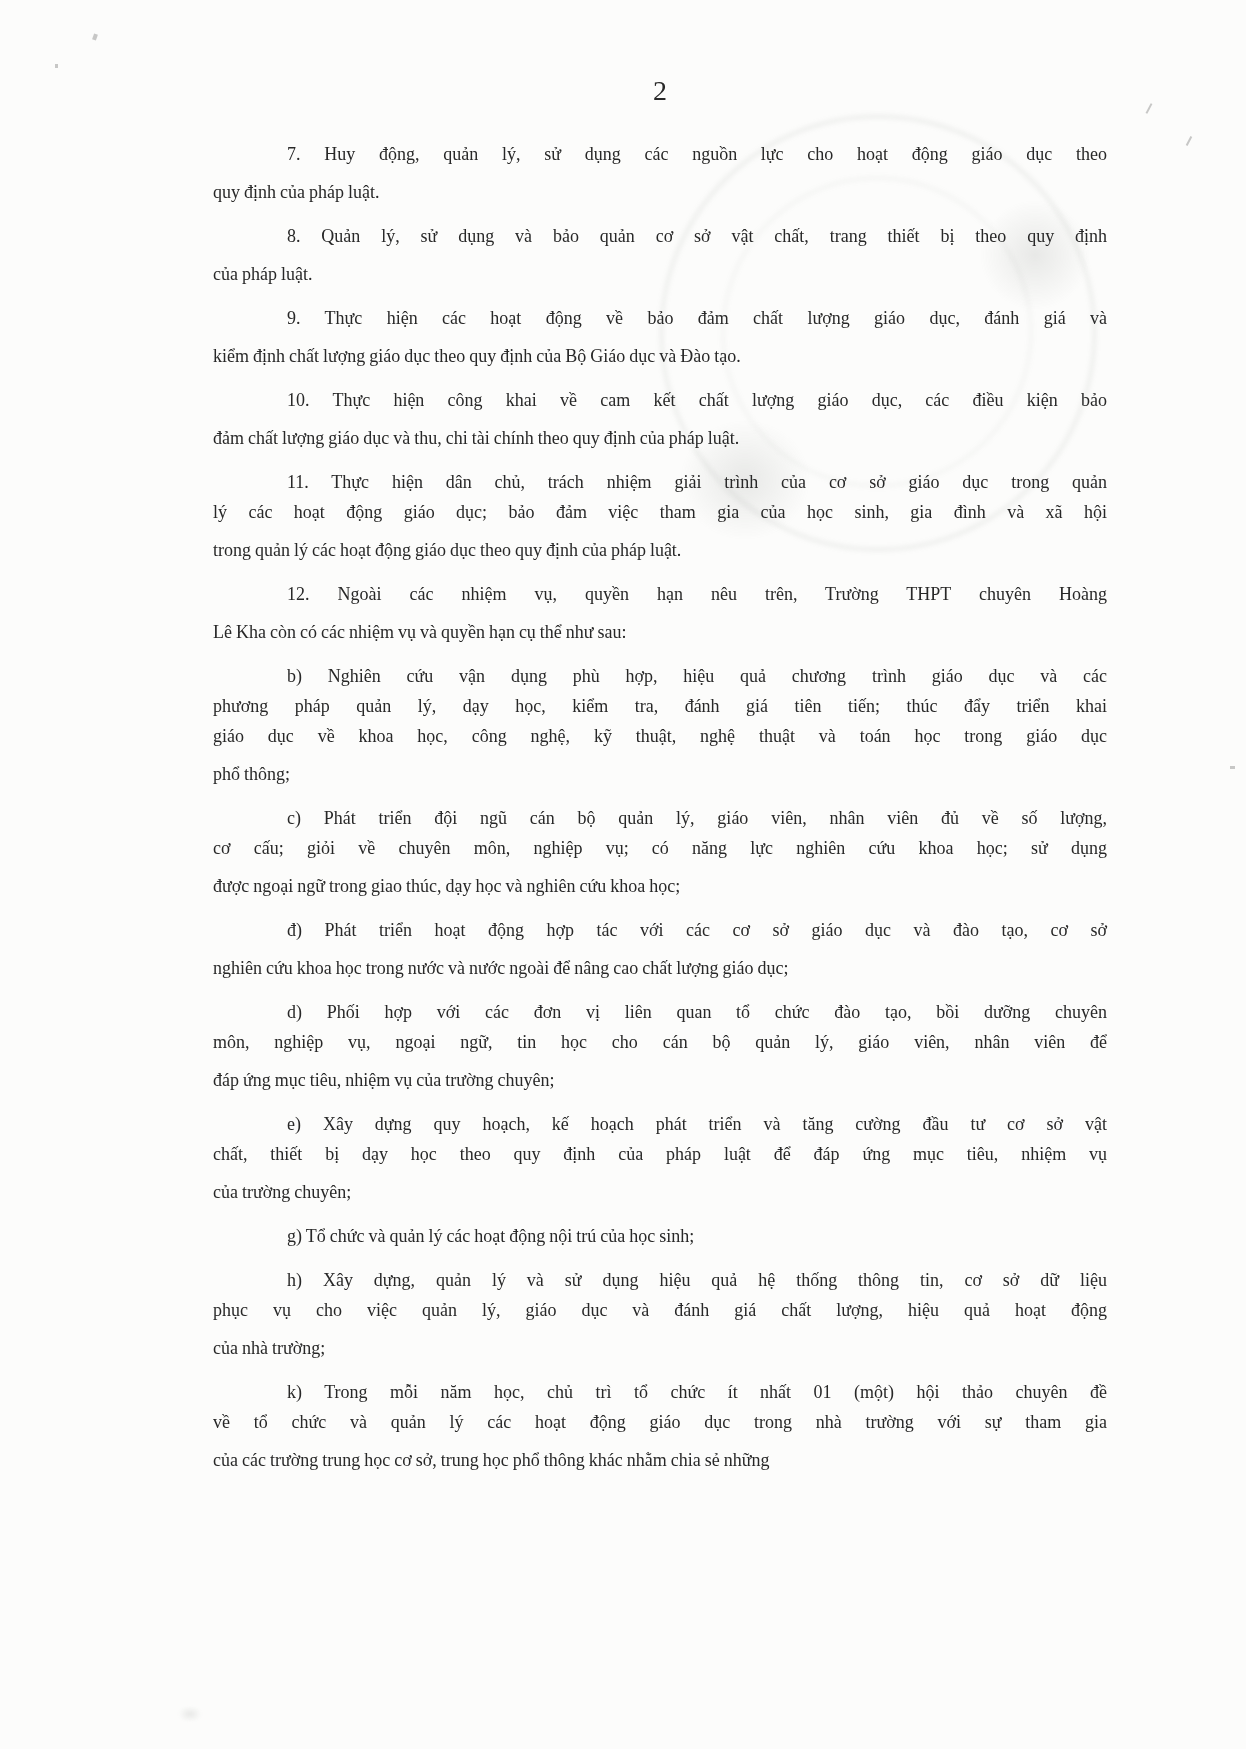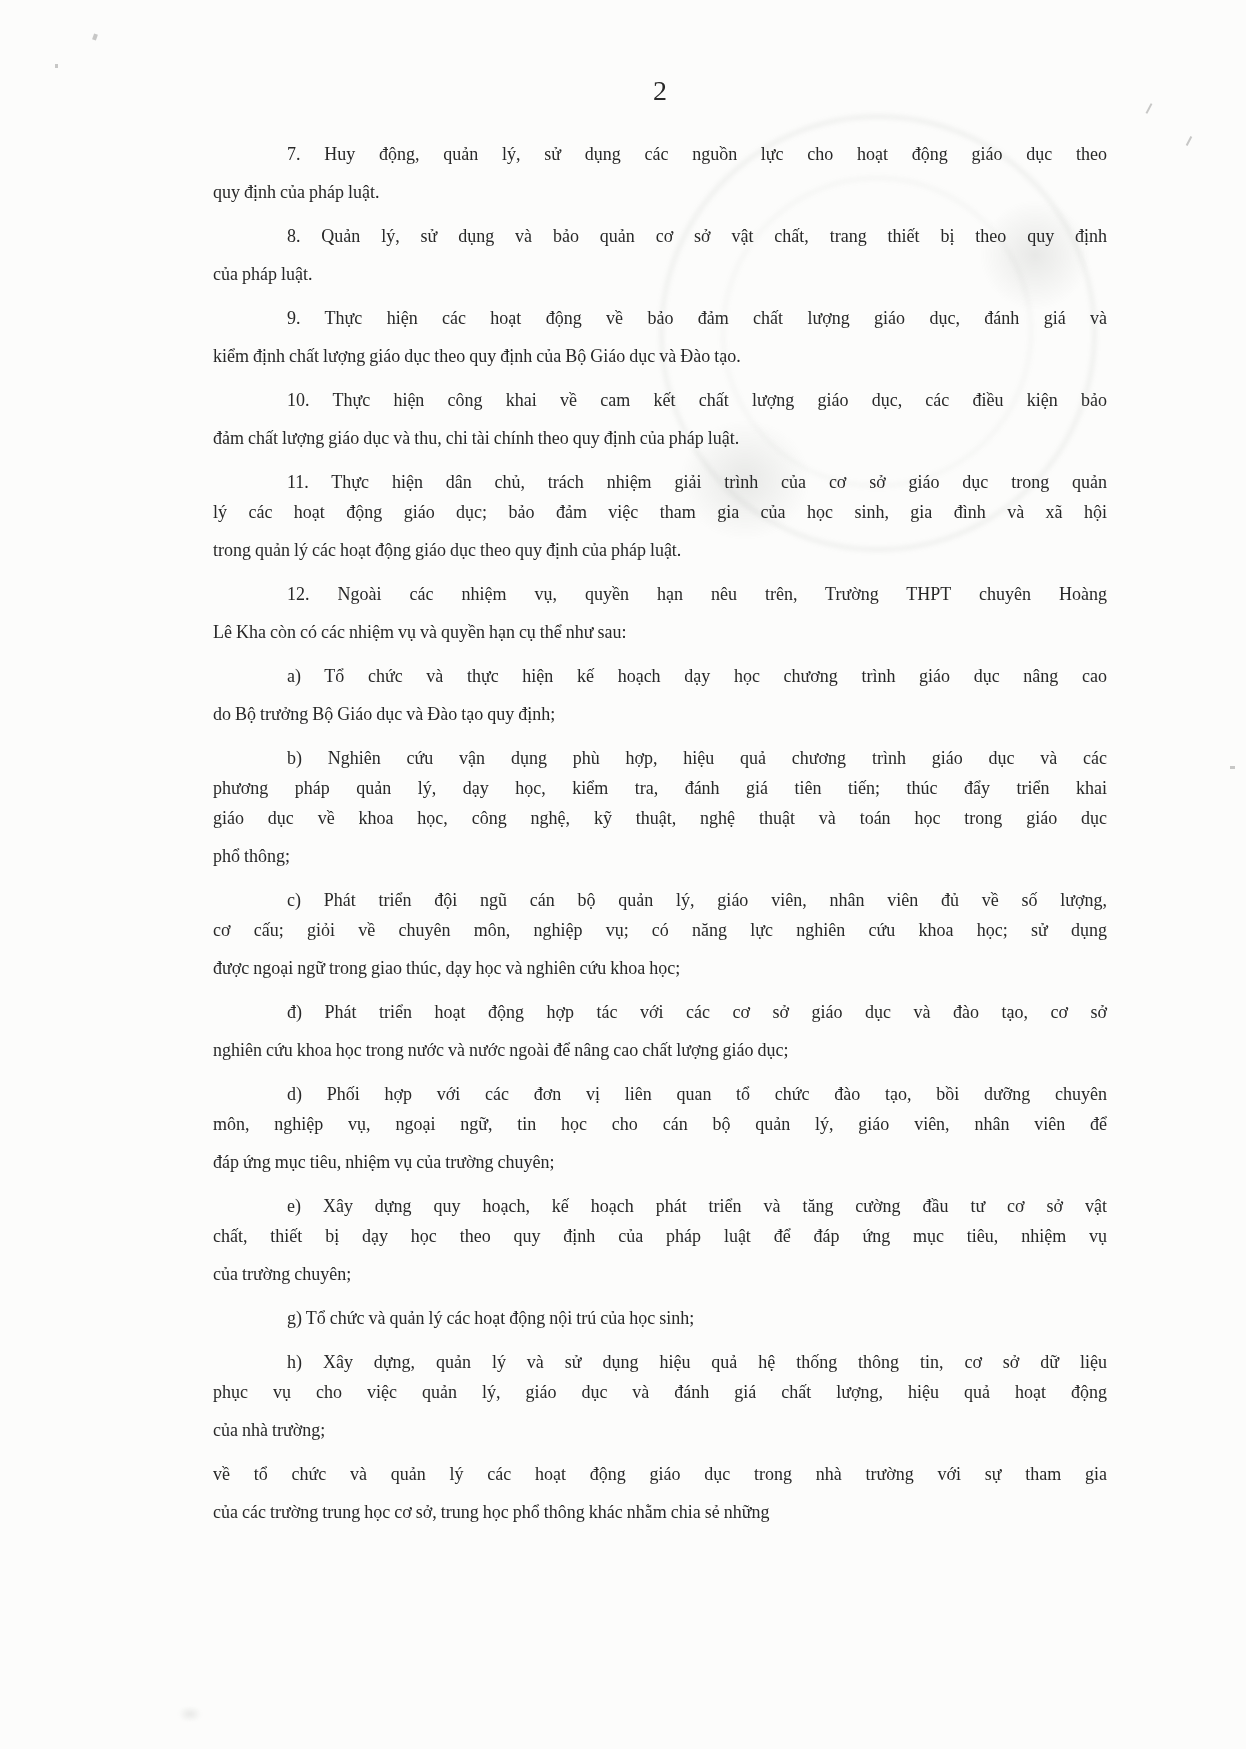--- a/index.html
+++ b/index.html
@@ -107,24 +107,20 @@
         <p class="para">
           <span class="ln first">11. Thực hiện dân chủ, trách nhiệm giải trình của cơ sở giáo dục trong quản</span>
           <span class="ln">lý các hoạt động giáo dục; bảo đảm việc tham gia của học sinh, gia đình và xã hội</span>
           <span class="ln last">trong quản lý các hoạt động giáo dục theo quy định của pháp luật.</span>
         </p>
         <p class="para">
           <span class="ln first">12. Ngoài các nhiệm vụ, quyền hạn nêu trên, Trường THPT chuyên Hoàng</span>
           <span class="ln last">Lê Kha còn có các nhiệm vụ và quyền hạn cụ thể như sau:</span>
         </p>
         <p class="para">
-          <span class="ln first">a) Tổ chức và thực hiện kế hoạch dạy học chương trình giáo dục nâng cao</span>
-          <span class="ln last">do Bộ trưởng Bộ Giáo dục và Đào tạo quy định;</span>
-        </p>
-        <p class="para">
           <span class="ln first">b) Nghiên cứu vận dụng phù hợp, hiệu quả chương trình giáo dục và các</span>
           <span class="ln">phương pháp quản lý, dạy học, kiểm tra, đánh giá tiên tiến; thúc đẩy triển khai</span>
           <span class="ln">giáo dục về khoa học, công nghệ, kỹ thuật, nghệ thuật và toán học trong giáo dục</span>
           <span class="ln last">phổ thông;</span>
         </p>
         <p class="para">
           <span class="ln first">c) Phát triển đội ngũ cán bộ quản lý, giáo viên, nhân viên đủ về số lượng,</span>
           <span class="ln">cơ cấu; giỏi về chuyên môn, nghiệp vụ; có năng lực nghiên cứu khoa học; sử dụng</span>
           <span class="ln last">được ngoại ngữ trong giao thúc, dạy học và nghiên cứu khoa học;</span>
         </p>
@@ -144,19 +140,20 @@
         </p>
         <p class="para">
           <span class="ln first last">g) Tổ chức và quản lý các hoạt động nội trú của học sinh;</span>
         </p>
         <p class="para">
           <span class="ln first">h) Xây dựng, quản lý và sử dụng hiệu quả hệ thống thông tin, cơ sở dữ liệu</span>
           <span class="ln">phục vụ cho việc quản lý, giáo dục và đánh giá chất lượng, hiệu quả hoạt động</span>
           <span class="ln last">của nhà trường;</span>
         </p>
         <p class="para">
+          <span class="ln first">k) Trong mỗi năm học, chủ trì tổ chức ít nhất 01 (một) hội thảo chuyên đề</span>
           <span class="ln">về tổ chức và quản lý các hoạt động giáo dục trong nhà trường với sự tham gia</span>
           <span class="ln last">của các trường trung học cơ sở, trung học phổ thông khác nhằm chia sẻ những</span>
         </p>
       </main>
   </div>
 
 </div>
 
 </body></html>

